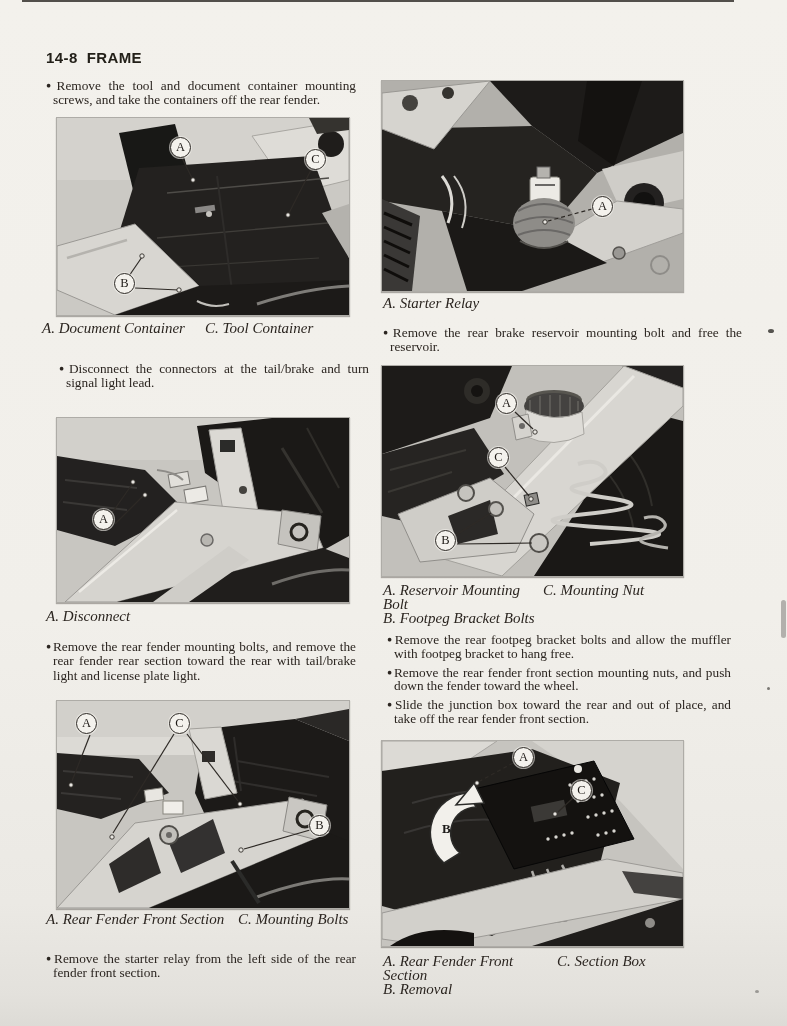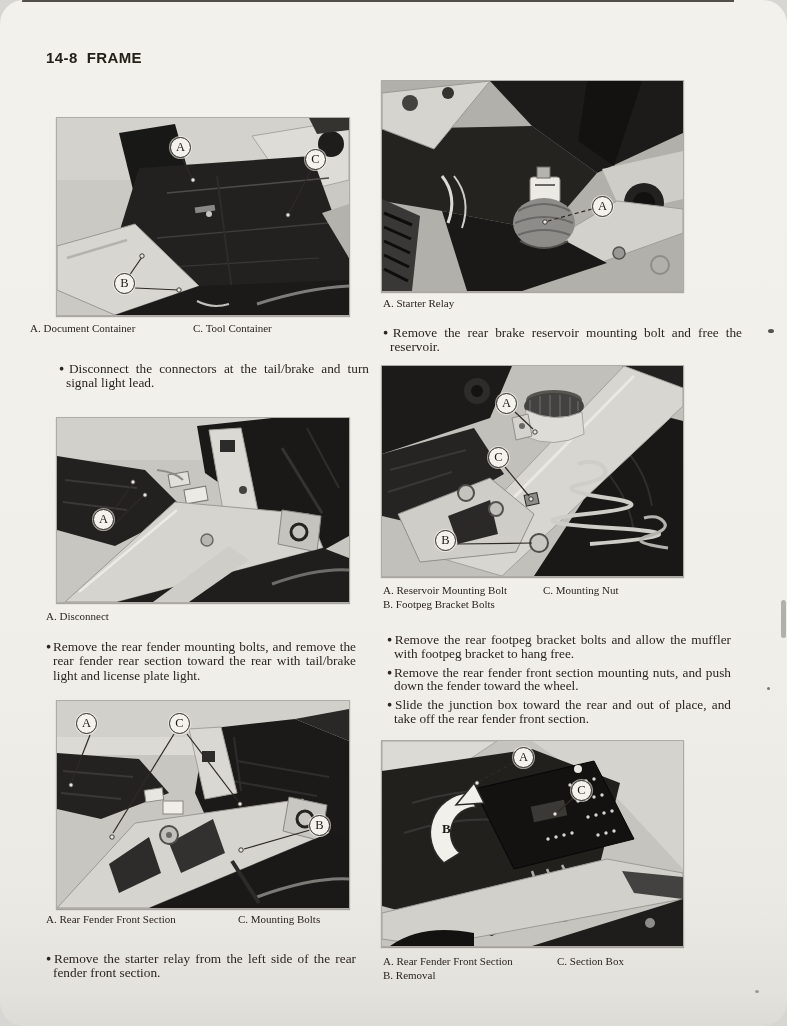--- a/index.html
+++ b/index.html
@@ -2,33 +2,32 @@
 <html><head>
 <meta charset="utf-8">
 <style>
   html,body{margin:0;padding:0;background:#d8d6d2;}
   .page{
     position:relative;width:787px;height:1026px;overflow:hidden;
     background:
       linear-gradient(180deg,#f3f1ec 0%,#f1efea 60%,#ebe9e4 88%,#e3e1dc 97%,#dddbd6 100%);
     font-family:"Liberation Serif","DejaVu Serif",serif;
     color:#2b2622;
-    border-radius:24px;
   }
   .topline{position:absolute;left:22px;top:0;width:712px;height:2px;background:#35332f;opacity:.85;}
   .hdr{position:absolute;left:46px;top:49px;font-family:"Liberation Sans","DejaVu Sans",sans-serif;
        font-weight:bold;font-size:15px;letter-spacing:.4px;color:#232019;}
   .hdr .word{margin-left:9px;}
   .step{position:absolute;margin:0;text-align:justify;font-size:13.3px;line-height:14.8px;
         padding-left:7px;text-indent:-7px;color:#2b2520;}
   .bullet{font-size:8.5px;vertical-align:1.5px;letter-spacing:1px;}
   .stepgroup{position:absolute;}
   .stepgroup p{margin:4px;text-align:justify;font-size:13.3px;line-height:14px;
         padding-left:7px;text-indent:-7px;color:#2b2520;font-family:Liberation Serif, serif;}
-  .caption{position:absolute;font-size:11px;line-height:14px;color:#2b2520;}
+  .caption{position:absolute;font-size:15px;line-height:14px;color:#2b2520;font-style:italic;}
   .cap-row{display:grid;}
   .photo{position:absolute;background:#c8c6c1;border:1px solid #aeaca7;box-sizing:content-box;
          box-shadow:0 1px 1px rgba(40,35,30,.35);}
   .photo svg{display:block;}
   .badge{position:absolute;width:21px;height:21px;border-radius:50%;
          border:1.4px solid #2e2a26;background:#f4f2ed;box-sizing:border-box;
          display:flex;align-items:center;justify-content:center;
          font-size:12.5px;color:#201c18;box-shadow:0 0 0 1px rgba(244,242,237,.6);}
   .badge-plain{position:absolute;font-size:13px;font-weight:bold;color:#1d1b19;}
   .speck{position:absolute;border-radius:50%;}
@@ -36,20 +35,23 @@
 </head>
 <body>
 
 <div class="page">
   <div class="topline"></div>
 
   <div class="hdr">
     <span>14-8</span><span class="word">FRAME</span>
   </div>
 
+  <p class="step" style="left:46px;top:78px;width:303px">
+    <span class="bullet">●</span><span>Remove the tool and document container mounting screws, and take the containers off the rear fender.</span>
+  </p>
 
   <div class="photo" style="left:56px;top:117px;width:292px;height:197px">
     <svg width="292" height="197" viewBox="0 0 292 197">
       <rect width="292" height="197" fill="#cbc9c4"></rect>
       <rect width="292" height="62" fill="#d4d2cd"></rect>
       <polygon points="195,18 292,2 292,62 235,76" fill="#dedcd7" stroke="#a8a6a1" stroke-width="1"></polygon>
       <circle cx="274" cy="26" r="13" fill="#1f1d1b"></circle>
       <polygon points="252,0 292,0 292,12 260,16" fill="#35332f"></polygon>
       <polygon points="62,15 118,6 138,78 82,96" fill="#181816"></polygon>
       <polygon points="82,50 255,38 292,140 292,162 225,188 95,182 62,115" fill="#23211f"></polygon>
@@ -77,21 +79,21 @@
           <circle cx="231" cy="97" r="2.2"></circle>
         <circle cx="85" cy="138" r="2.2"></circle>
           <circle cx="122" cy="172" r="2.2"></circle>
       </g>
     </svg>
     <div class="badge" style="left:113px;top:19px">A</div>
     <div class="badge" style="left:248px;top:31px">C</div>
     <div class="badge" style="left:57px;top:155px">B</div>
   </div>
 
-  <div class="caption" style="left:30px;top:321px;width:303px">
+  <div class="caption" style="left:42px;top:321px;width:303px">
     <div class="cap-row" style="grid-template-columns:163px 1fr">
       <span>A. Document Container</span>
       <span>C. Tool Container</span>
     </div>
   </div>
 
   <p class="step" style="left:59px;top:361px;width:303px">
     <span class="bullet">●</span><span>Disconnect the connectors at the tail/brake and turn signal light lead.</span>
   </p>
 

